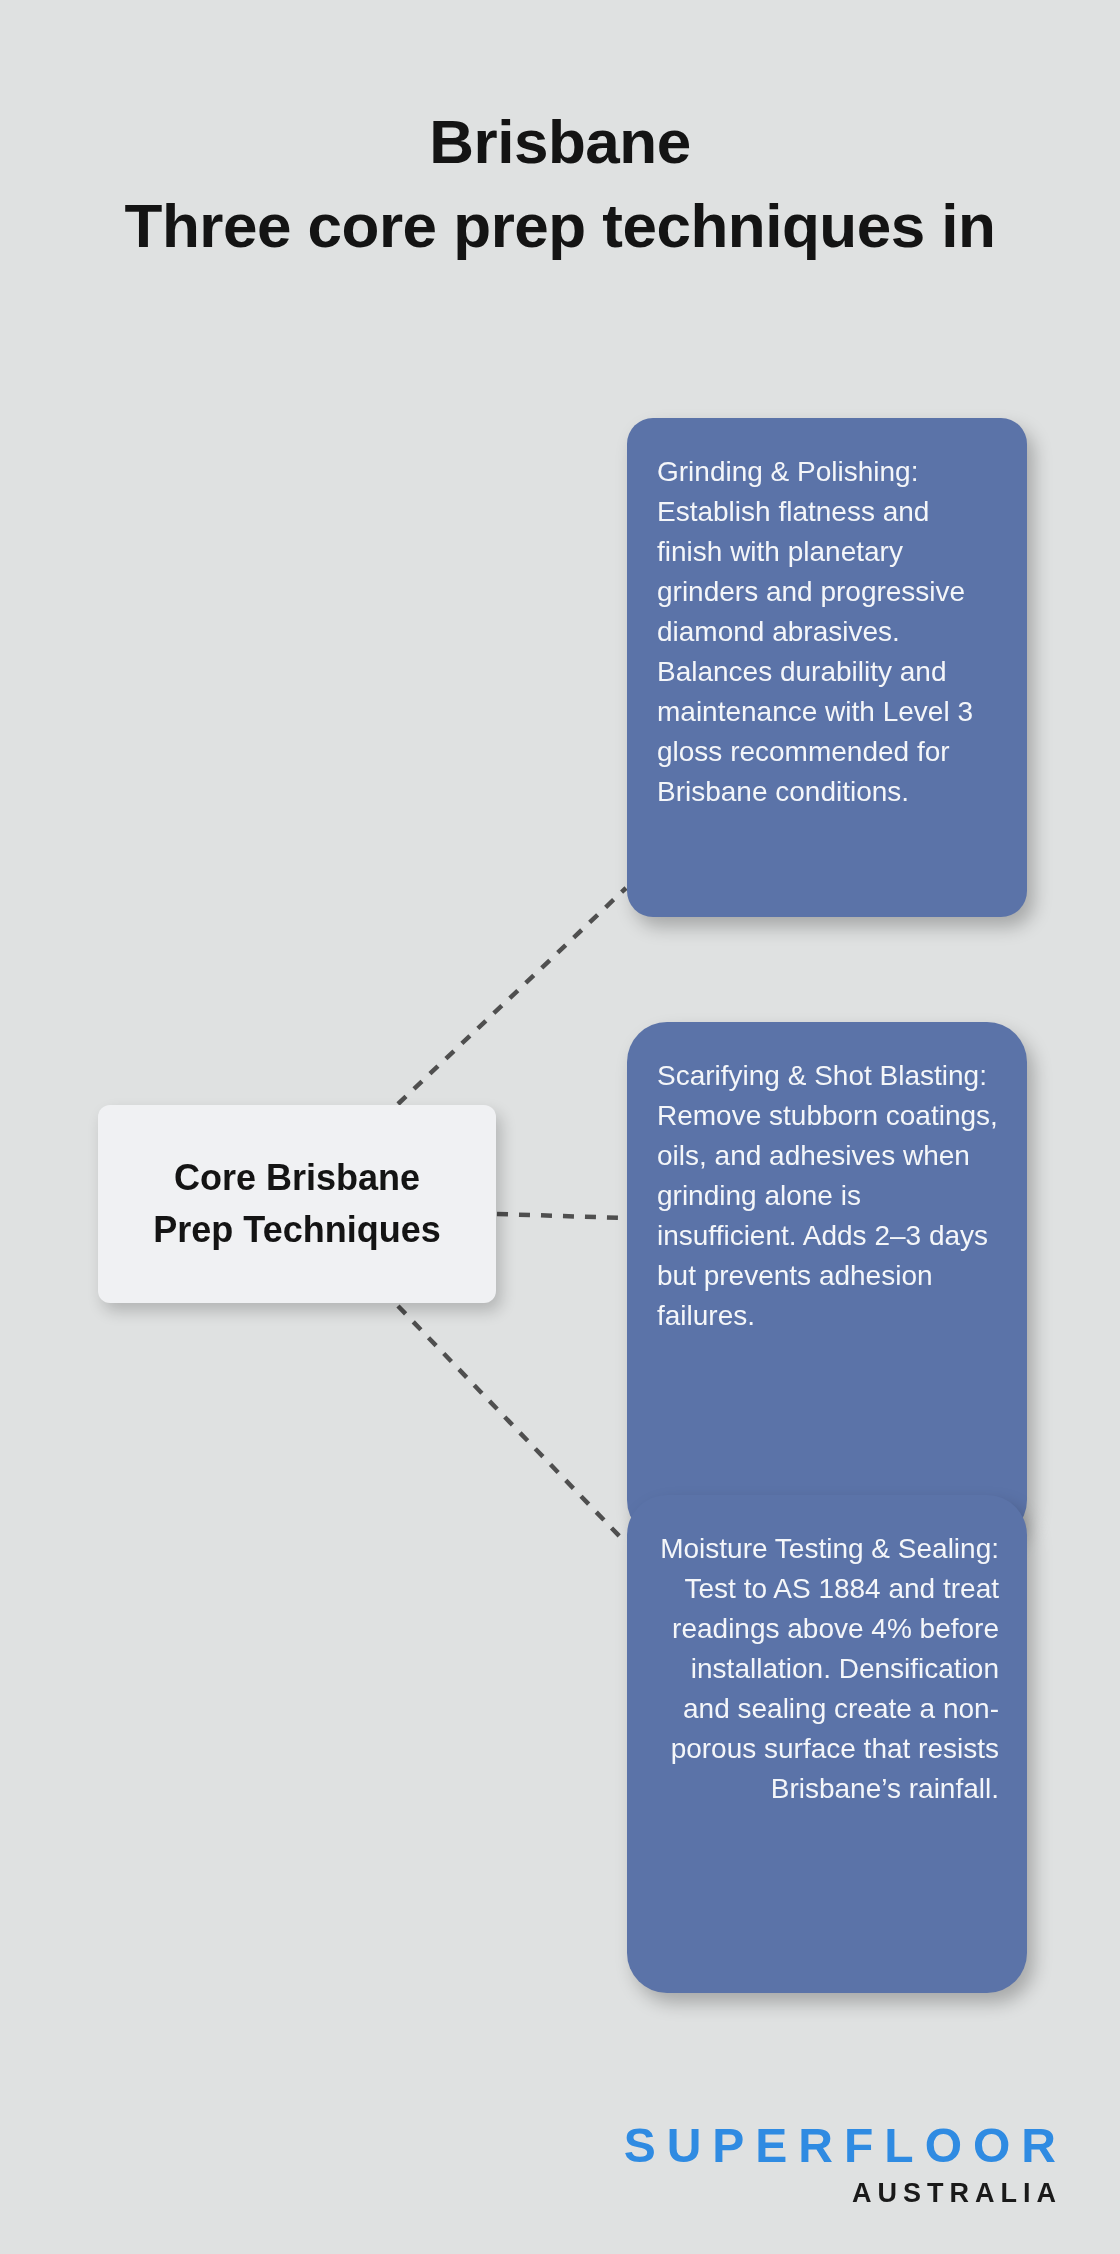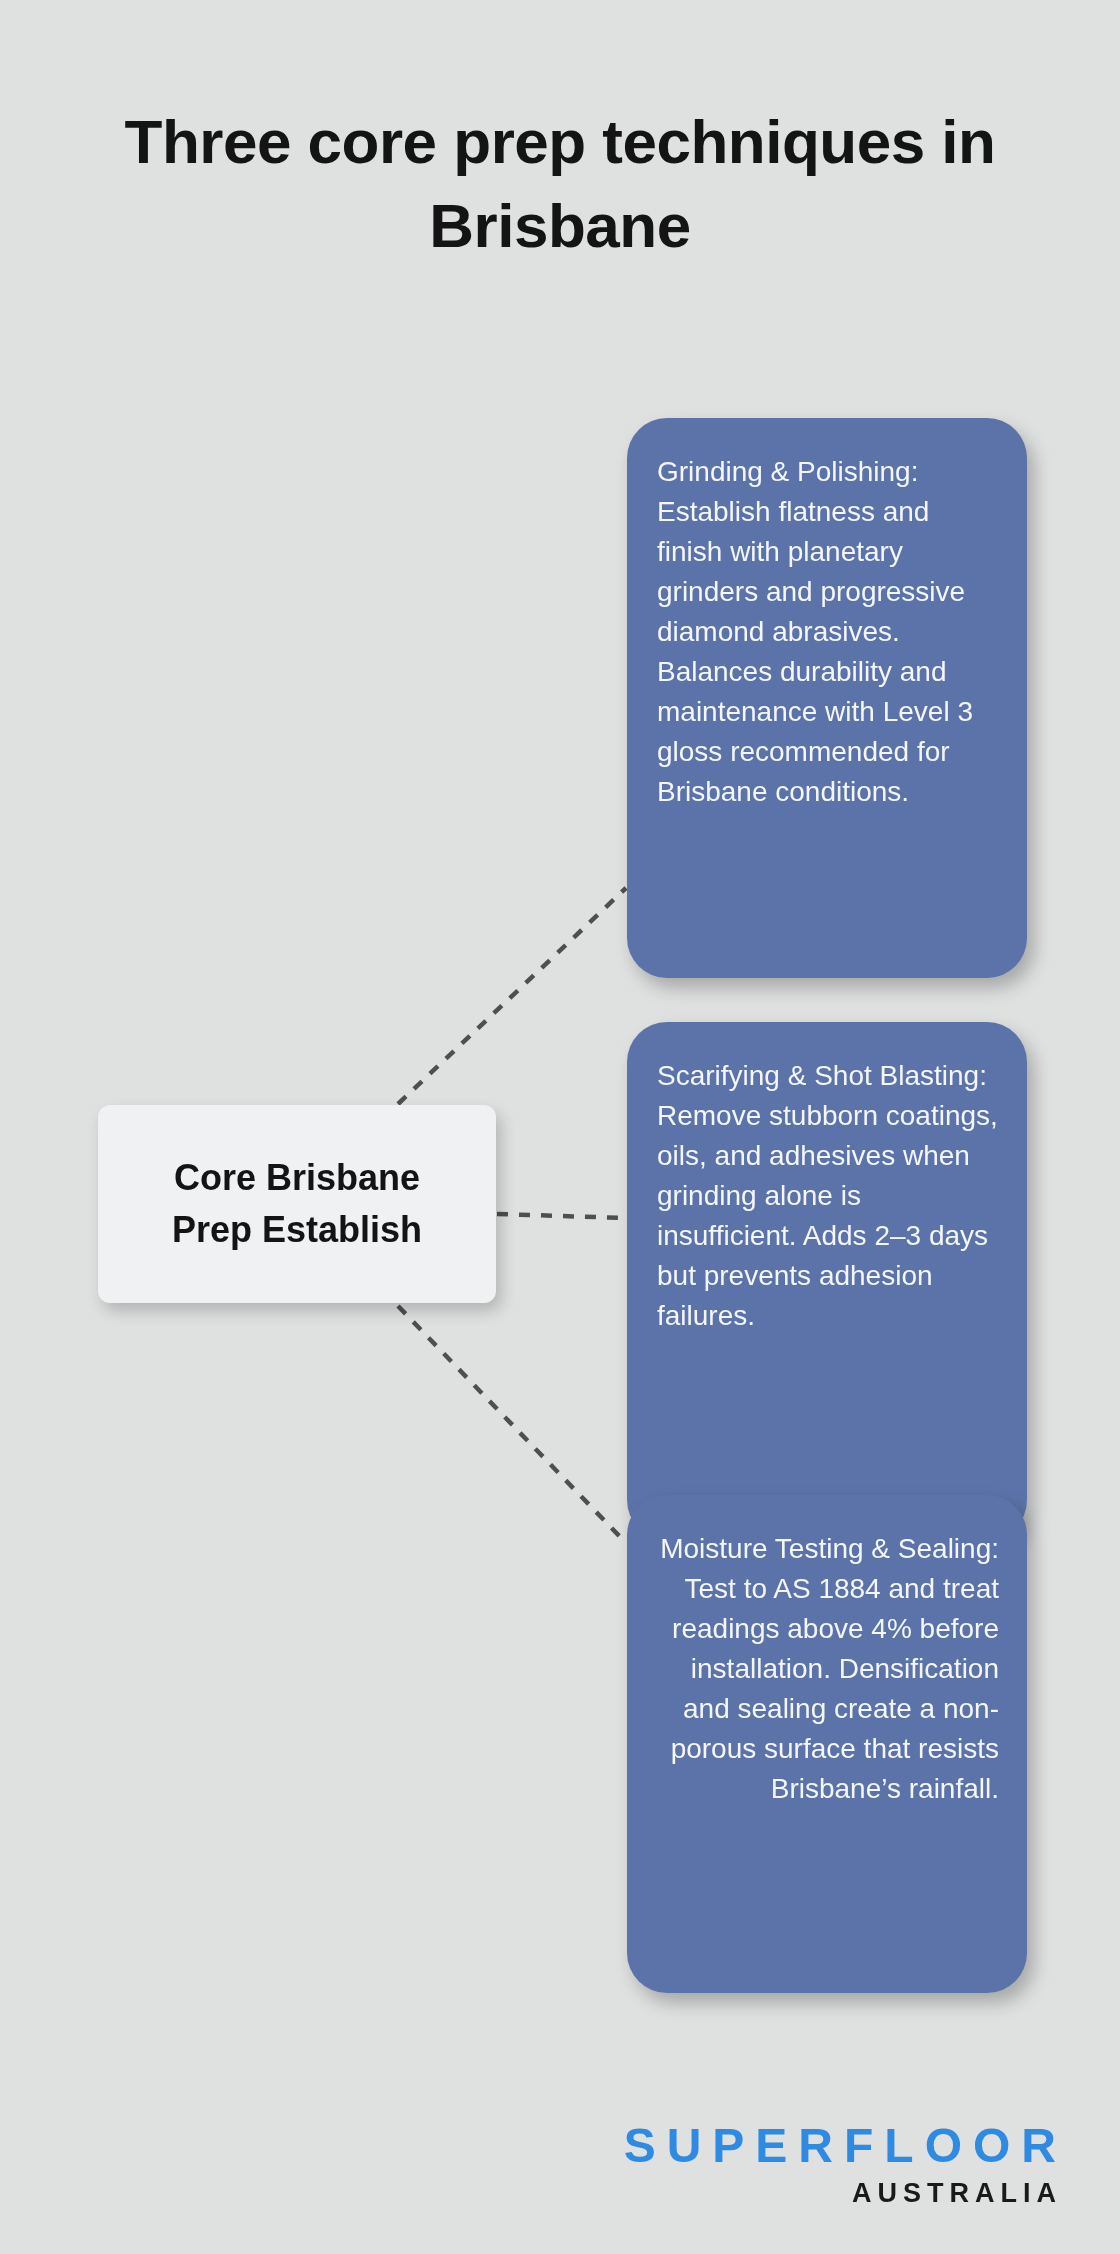--- a/index.html
+++ b/index.html
@@ -80,21 +80,21 @@
     box-shadow: 7px 10px 18px rgba(0,0,0,0.25);
     padding: 34px 28px 0 30px;
   }
   .card p {
     margin: 0;
     font-size: 28px;
     line-height: 40px;
     color: var(--card-text);
     font-weight: 400;
   }
-  .card-1 { top: 418px;  height: 560px; }
+  .card-1 { top: 418px;  height: 499px; border-radius: 26px; }
   .card-2 { top: 1022px; height: 518px; }
   .card-3 { top: 1495px; height: 498px; text-align: right; }
   .logo {
     position: absolute;
     top: 2118px;
     right: 64px;
     text-align: right;
   }
   .logo-word {
     font-size: 48px;
@@ -113,34 +113,34 @@
     color: var(--logo-dark);
     white-space: nowrap;
   }
 </style>
 </head>
 <body>
 
 <div class="canvas">
 
   <h1 class="title">
+    <span class="line">Brisbane</span>
     <span class="line">Three core prep techniques in</span>
-    <span class="line">Brisbane</span>
   </h1>
 
   <svg class="connectors" viewBox="0 0 1120 2254" xmlns="http://www.w3.org/2000/svg" aria-hidden="true">
     <line x1="398" y1="1104" x2="626" y2="888"></line>
     <line x1="497" y1="1214" x2="626" y2="1218"></line>
     <line x1="398" y1="1306" x2="626" y2="1543"></line>
   </svg>
 
   <div class="node">
     <div class="node-label">
       <span class="line">Core Brisbane</span>
-      <span class="line">Prep Establish</span>
+      <span class="line">Prep Techniques</span>
     </div>
   </div>
 
   <div class="card card-1">
     <p>Grinding &amp; Polishing: Establish flatness and finish with planetary grinders and progressive diamond abrasives. Balances durability and maintenance with Level 3 gloss recommended for Brisbane conditions.</p>
   </div>
 
   <div class="card card-2">
     <p>Scarifying &amp; Shot Blasting: Remove stubborn coatings, oils, and adhesives when grinding alone is insufficient. Adds 2–3 days but prevents adhesion failures.</p>
   </div>

